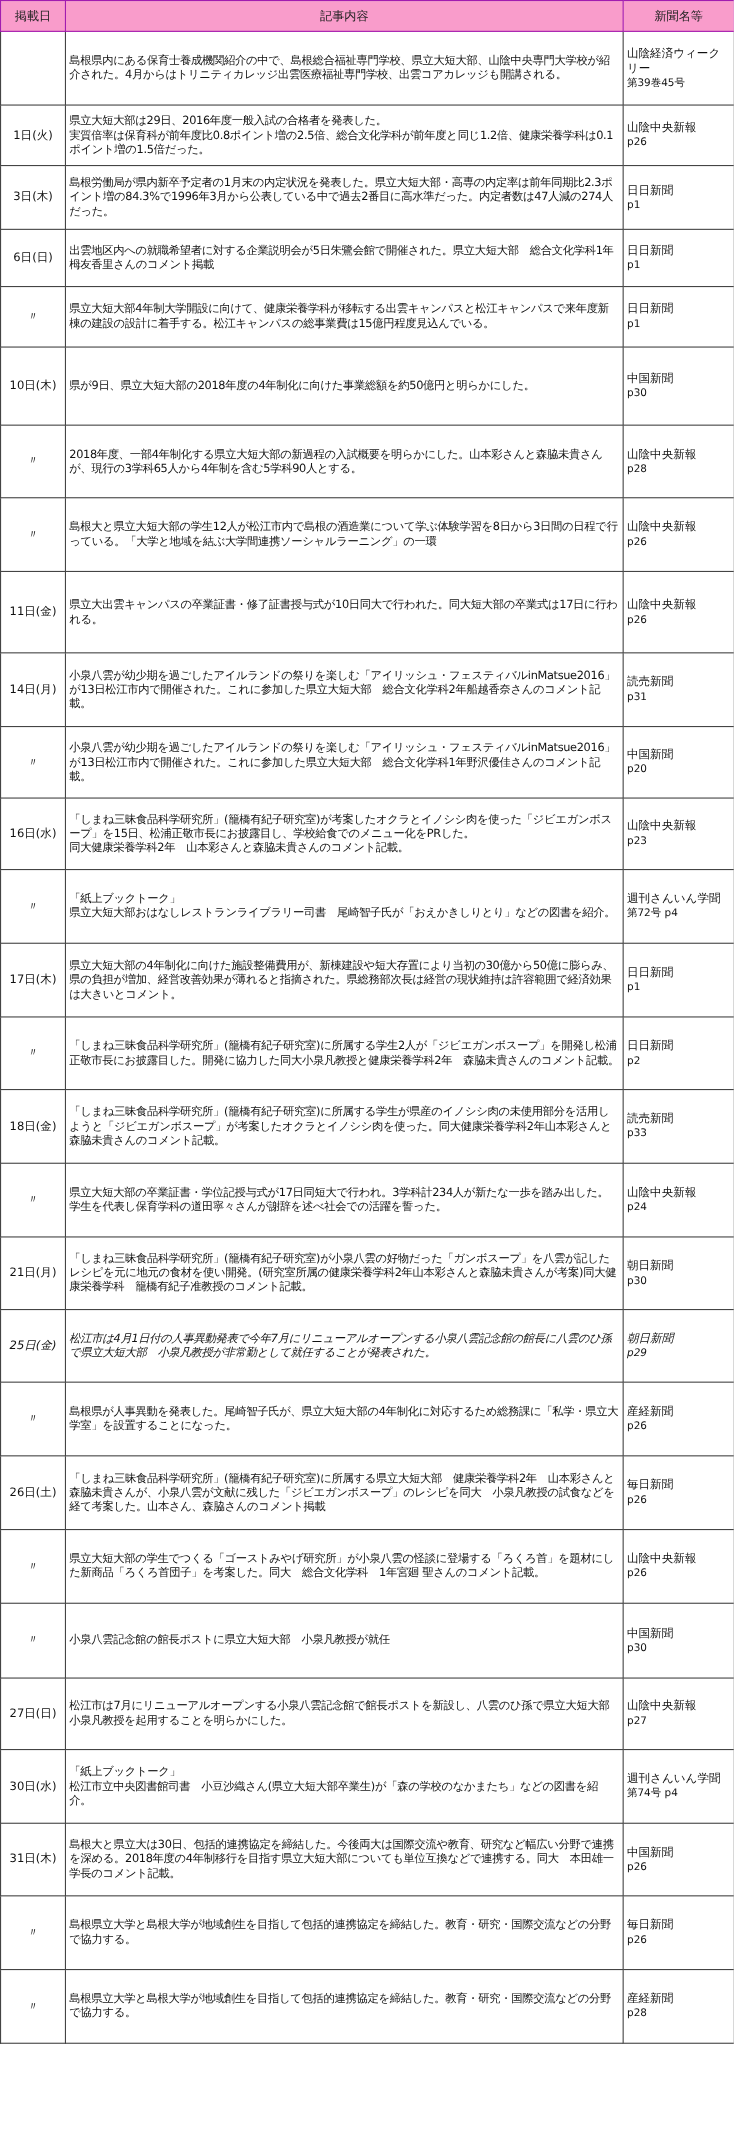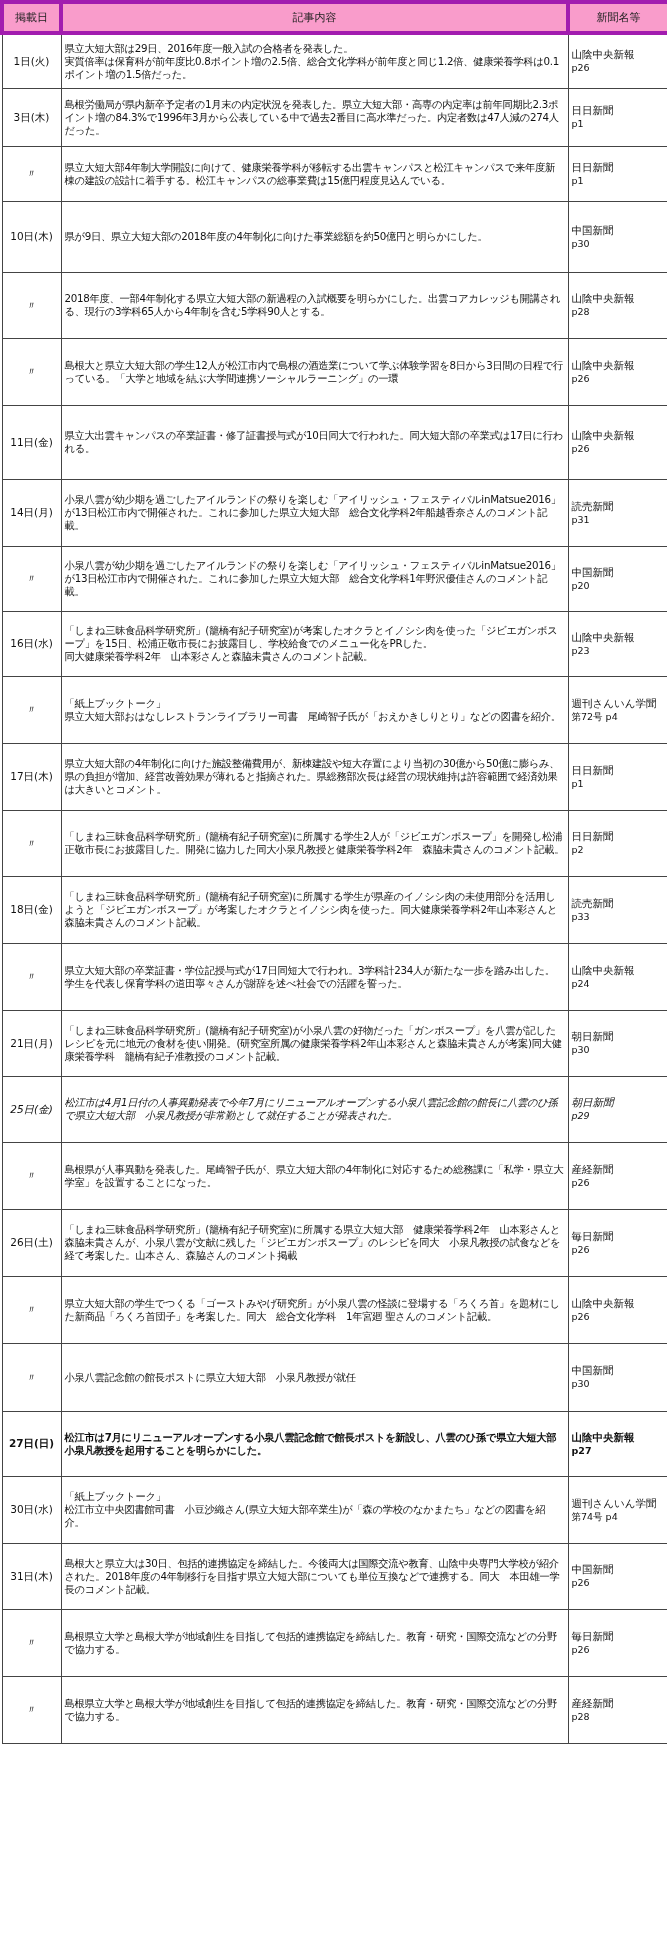--- a/index.html
+++ b/index.html
@@ -1,21 +1,21 @@
 <!DOCTYPE html>
 <html><head>
 <meta charset="utf-8">
 <style>
   html, body { margin:0; padding:0; background:#ffffff; }
   body { width:667px; height:1959px; overflow:hidden; font-family:"DejaVu Sans", "Liberation Sans", sans-serif; }
   table.press { width:667px; border-collapse:collapse; table-layout:fixed; }
   table.press col.c-date { width:59px; }
   table.press col.c-body { width:507px; }
   table.press col.c-src { width:101px; }
-  table.press th { background:#f99ccb; color:#222; font-weight:normal; font-size:11px; height:27px; border:4px solid #a21caf; padding:0; text-align:center; }
+  table.press th { background:#f99ccb; color:#222; font-weight:normal; font-size:11px; height:27px; border:1px solid #a21caf; padding:0; text-align:center; }
   table.press td { border:1px solid #444; font-size:10.3px; line-height:13px; color:#111; vertical-align:middle; padding:0 3px; }
   table.press td.date { text-align:center; padding:0; font-size:10.5px;margin-left:12px; }
   table.press td.body { letter-spacing:-0.3px; }
   table.press td.src { font-size:10.5px; }
   .src-name { display:block; }
   .src-page { display:block; font-size:9.5px; }
   .line { display:block; }
 </style>
 </head>
 <body>
@@ -27,20 +27,30 @@
       <col class="c-src">
     </colgroup>
   <thead>
     <tr>
       <th>掲載日</th>
       <th>記事内容</th>
       <th>新聞名等</th>
     </tr>
   </thead>
   <tbody id="rows">
+      <tr style="height: 67px;">
+        <td class="date"></td>
+        <td class="body">
+          <span class="line">島根県内にある保育士養成機関紹介の中で、島根総合福祉専門学校、県立大短大部、山陰中央専門大学校が紹介された。4月からはトリニティカレッジ出雲医療福祉専門学校、出雲コアカレッジも開講される。</span>
+        </td>
+        <td class="src">
+          <span class="src-name">山陰経済ウィークリー</span>
+          <span class="src-page">第39巻45号</span>
+        </td>
+      </tr>
       <tr style="height: 55px;">
         <td class="date">1日(火)</td>
         <td class="body">
           <span class="line">県立大短大部は29日、2016年度一般入試の合格者を発表した。</span>
           <span class="line">実質倍率は保育科が前年度比0.8ポイント増の2.5倍、総合文化学科が前年度と同じ1.2倍、健康栄養学科は0.1ポイント増の1.5倍だった。</span>
         </td>
         <td class="src">
           <span class="src-name">山陰中央新報</span>
           <span class="src-page">p26</span>
         </td>
@@ -48,20 +58,30 @@
       <tr style="height: 58px;">
         <td class="date">3日(木)</td>
         <td class="body">
           <span class="line">島根労働局が県内新卒予定者の1月末の内定状況を発表した。県立大短大部・高専の内定率は前年同期比2.3ポイント増の84.3%で1996年3月から公表している中で過去2番目に高水準だった。内定者数は47人減の274人だった。</span>
         </td>
         <td class="src">
           <span class="src-name">日日新聞</span>
           <span class="src-page">p1</span>
         </td>
       </tr>
+      <tr style="height: 52px;">
+        <td class="date">6日(日)</td>
+        <td class="body">
+          <span class="line">出雲地区内への就職希望者に対する企業説明会が5日朱鷺会館で開催された。県立大短大部　総合文化学科1年栂友香里さんのコメント掲載</span>
+        </td>
+        <td class="src">
+          <span class="src-name">日日新聞</span>
+          <span class="src-page">p1</span>
+        </td>
+      </tr>
       <tr style="height: 55px;">
         <td class="date">〃</td>
         <td class="body">
           <span class="line">県立大短大部4年制大学開設に向けて、健康栄養学科が移転する出雲キャンパスと松江キャンパスで来年度新棟の建設の設計に着手する。松江キャンパスの総事業費は15億円程度見込んでいる。</span>
         </td>
         <td class="src">
           <span class="src-name">日日新聞</span>
           <span class="src-page">p1</span>
         </td>
       </tr>
@@ -71,21 +91,21 @@
           <span class="line">県が9日、県立大短大部の2018年度の4年制化に向けた事業総額を約50億円と明らかにした。</span>
         </td>
         <td class="src">
           <span class="src-name">中国新聞</span>
           <span class="src-page">p30</span>
         </td>
       </tr>
       <tr style="height: 66px;">
         <td class="date">〃</td>
         <td class="body">
-          <span class="line">2018年度、一部4年制化する県立大短大部の新過程の入試概要を明らかにした。出雲コアカレッジも開講される、現行の3学科65人から4年制を含む5学科90人とする。</span>
+          <span class="line">2018年度、一部4年制化する県立大短大部の新過程の入試概要を明らかにした。山本彩さんと森脇未貴さんが、現行の3学科65人から4年制を含む5学科90人とする。</span>
         </td>
         <td class="src">
           <span class="src-name">山陰中央新報</span>
           <span class="src-page">p28</span>
         </td>
       </tr>
       <tr style="height: 67px;">
         <td class="date">〃</td>
         <td class="body">
           <span class="line">島根大と県立大短大部の学生12人が松江市内で島根の酒造業について学ぶ体験学習を8日から3日間の日程で行っている。「大学と地域を結ぶ大学間連携ソーシャルラーニング」の一環</span>
@@ -240,21 +260,21 @@
       <tr style="height: 68px;">
         <td class="date">〃</td>
         <td class="body">
           <span class="line">小泉八雲記念館の館長ポストに県立大短大部　小泉凡教授が就任</span>
         </td>
         <td class="src">
           <span class="src-name">中国新聞</span>
           <span class="src-page">p30</span>
         </td>
       </tr>
-      <tr style="height: 65px; font-weight: bold;">
+      <tr style="height: 65px;">
         <td class="date">27日(日)</td>
         <td class="body">
           <span class="line">松江市は7月にリニューアルオープンする小泉八雲記念館で館長ポストを新設し、八雲のひ孫で県立大短大部　小泉凡教授を起用することを明らかにした。</span>
         </td>
         <td class="src">
           <span class="src-name">山陰中央新報</span>
           <span class="src-page">p27</span>
         </td>
       </tr>
       <tr style="height: 67px;">
@@ -264,21 +284,21 @@
           <span class="line">松江市立中央図書館司書　小豆沙織さん(県立大短大部卒業生)が「森の学校のなかまたち」などの図書を紹介。</span>
         </td>
         <td class="src">
           <span class="src-name">週刊さんいん学聞</span>
           <span class="src-page">第74号 p4</span>
         </td>
       </tr>
       <tr style="height: 66px;">
         <td class="date">31日(木)</td>
         <td class="body">
-          <span class="line">島根大と県立大は30日、包括的連携協定を締結した。今後両大は国際交流や教育、山陰中央専門大学校が紹介された。2018年度の4年制移行を目指す県立大短大部についても単位互換などで連携する。同大　本田雄一学長のコメント記載。</span>
+          <span class="line">島根大と県立大は30日、包括的連携協定を締結した。今後両大は国際交流や教育、研究など幅広い分野で連携を深める。2018年度の4年制移行を目指す県立大短大部についても単位互換などで連携する。同大　本田雄一学長のコメント記載。</span>
         </td>
         <td class="src">
           <span class="src-name">中国新聞</span>
           <span class="src-page">p26</span>
         </td>
       </tr>
       <tr style="height: 67px;">
         <td class="date">〃</td>
         <td class="body">
           <span class="line">島根県立大学と島根大学が地域創生を目指して包括的連携協定を締結した。教育・研究・国際交流などの分野で協力する。</span>

